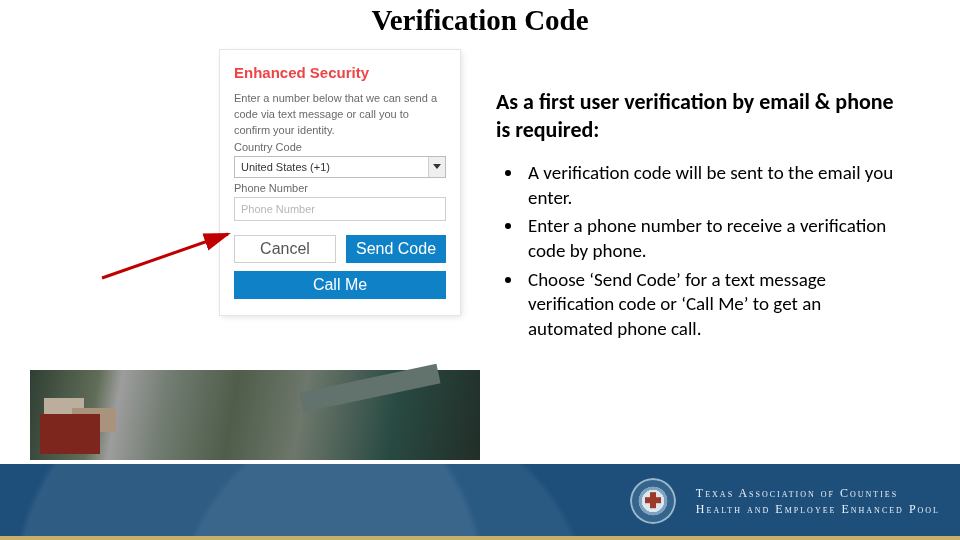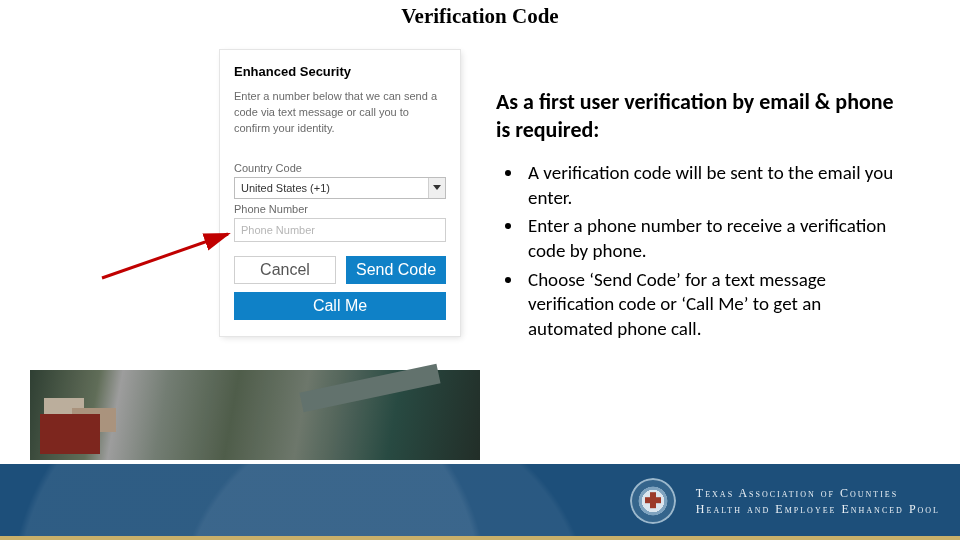--- a/index.html
+++ b/index.html
@@ -18,21 +18,21 @@
     height: 540px;
   }
   .title {
     position: absolute;
     top: 4px;
     left: 0;
     width: 960px;
     text-align: center;
     font-family: "Times New Roman", serif;
     font-weight: 700;
-    font-size: 21px;
+    font-size: 29px;
     color: #000;
   }
 
   
   .photo-strip {
     position: absolute;
     left: 30px;
     top: 370px;
     width: 450px;
     height: 90px;
@@ -63,30 +63,30 @@
     left: 220px;
     top: 50px;
     width: 240px;
     background: #fff;
     box-shadow: 0 0 0 1px #e5e5e5, 2px 2px 6px rgba(0,0,0,0.12);
     padding: 14px 14px 16px 14px;
     box-sizing: border-box;
     font-family: "Segoe UI", Arial, sans-serif;
   }
   .panel-heading {
-    font-size: 13px;
+    font-size: 15px;
     font-weight: 600;
-    color: #000000;
+    color: #ef4444;
     margin-bottom: 10px;
   }
   .panel-desc {
     font-size: 11px;
     line-height: 1.45;
     color: #6a6a6a;
-    margin-bottom: 25px;
+    margin-bottom: 2px;
   }
   .field-label {
     font-size: 11px;
     color: #6a6a6a;
     margin-bottom: 3px;
   }
   .select-row {
     position: relative;
     width: 100%;
     height: 22px;

